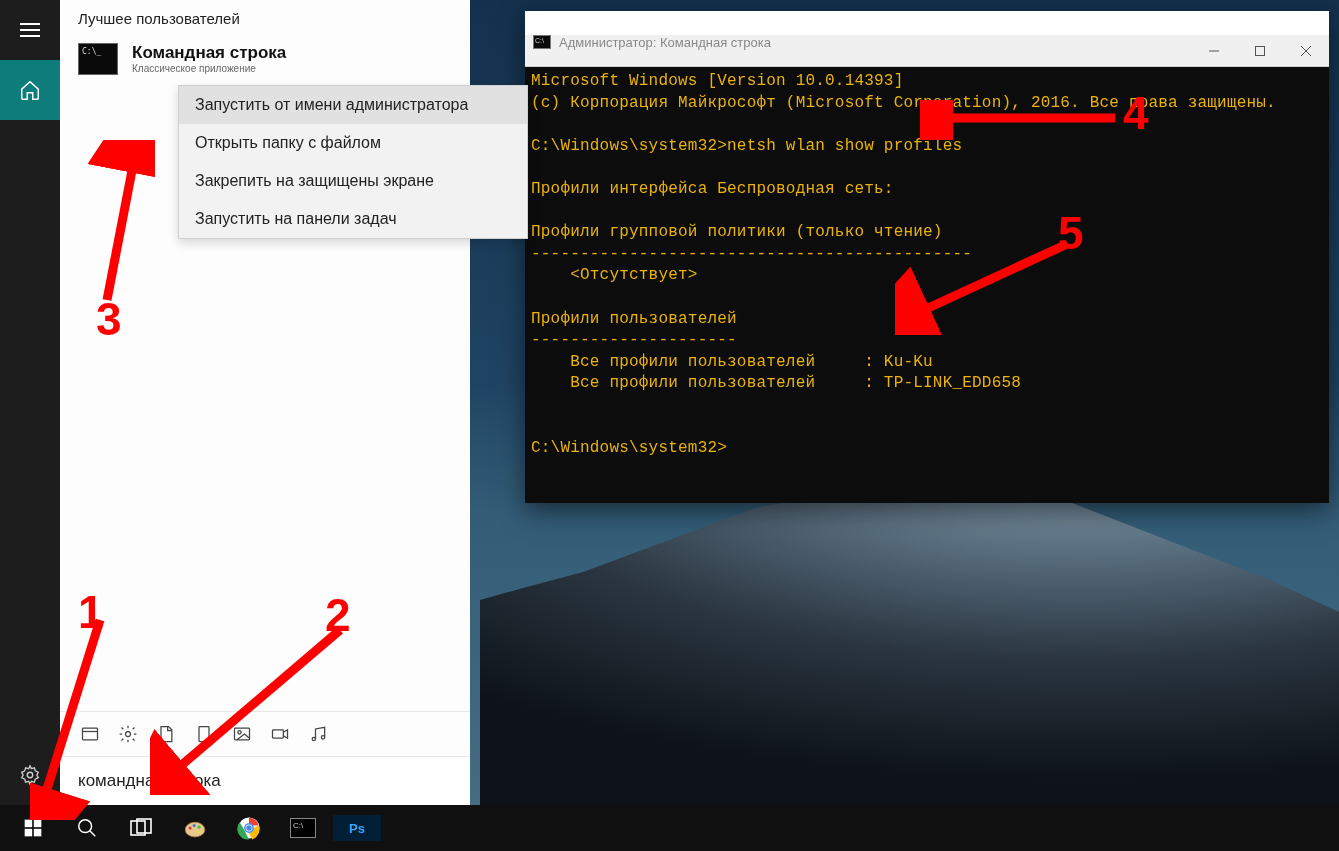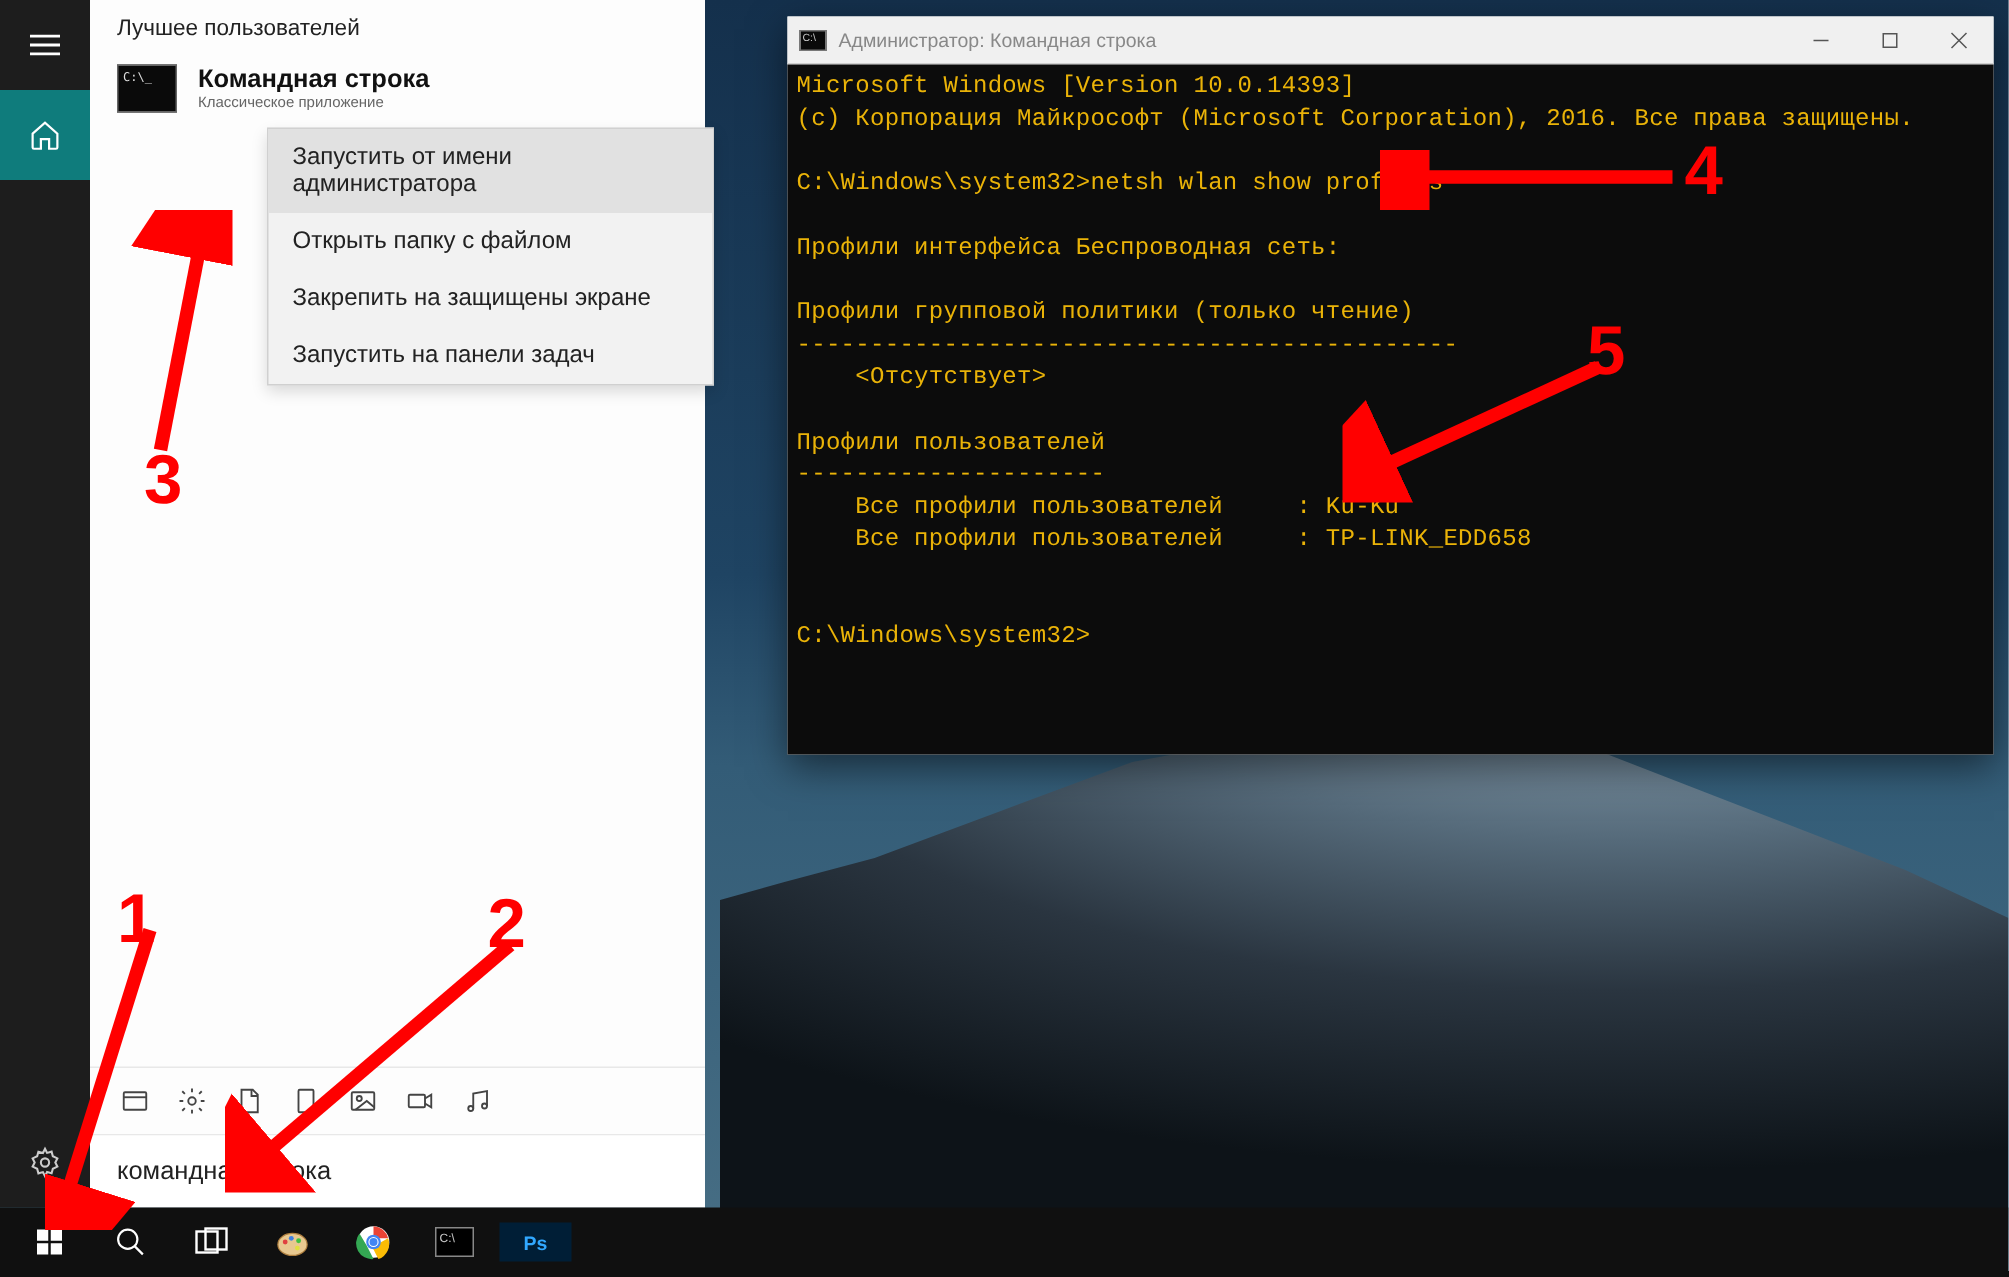--- a/index.html
+++ b/index.html
@@ -40,21 +40,21 @@
 }
 .result-row { display:flex; padding:6px 18px 8px 18px; gap:14px; }
 .result-icon {
   width:40px; height:32px; background:#0a0a0a; border:1px solid #666;
   display:flex; align-items:flex-start; justify-content:flex-start; padding:3px;
   color:#ddd; font-size:8px; font-family:Consolas,monospace;
 }
 .result-texts .title { font-size:17px; font-weight:600; color:#111; }
 .result-texts .subtitle { font-size:10px; color:#666; }
 .context-menu {
-  margin:2px 0 0 118px; width:298px; background:#f2f2f2; border:1px solid #d0d0d0;
+  margin:2px 0 0 118px; width:350px; background:#f2f2f2; border:1px solid #d0d0d0;
   box-shadow:0 4px 10px rgba(0,0,0,.15);
 }
 .context-menu .item {
   padding:10px 16px; font-size:16px; color:#222;
 }
 .context-menu .item.highlight { background:#e1e1e1; }
 .panel-flex { flex:1; }
 .filter-bar {
   display:flex; gap:14px; padding:10px 18px; align-items:center;
   border-top:1px solid #e8e8e8; border-bottom:1px solid #e8e8e8;
@@ -73,22 +73,22 @@
   width:54px; height:46px; display:flex; align-items:center; justify-content:center;
 }
 .cmd-icon-tb { width:26px; height:20px; background:#000; border:1px solid #888; display:flex; align-items:flex-start; padding:2px; color:#ccc; font-size:8px; }
 
 .cmd-window {
   position:absolute; left:525px; top:11px; width:804px; height:492px;
   background:#fff; box-shadow:0 8px 24px rgba(0,0,0,.5);
   z-index:20; display:flex; flex-direction:column;
 }
 .cmd-titlebar {
-  height:32px; background:#f0f0f0; display:flex; align-items:center;
-  border-bottom:1px solid #cfcfcf; padding-left:8px;
+  height:32px; background:#f0f0f0; display:flex; align-items:flex-start;
+  border-bottom:1px solid #cfcfcf; padding-left:8px;margin-top:24px;
 }
 .cmd-titlebar .tb-icon { width:18px; height:14px; background:#0a0a0a; border:1px solid #777; margin-right:8px; color:#ccc; font-size:7px; padding:1px; }
 .cmd-titlebar .title { font-size:13px; color:#888; }
 .cmd-titlebar .flex { flex:1; }
 .cmd-titlebar .btn { width:46px; height:32px; display:flex; align-items:center; justify-content:center; color:#555; }
 .cmd-body {
   flex:1; background:#0c0c0c; color:#eab308; font-family:Consolas,"Courier New",monospace;
   font-size:16px; line-height:1.35; padding:4px 6px; white-space:pre; letter-spacing:0.2px;
 }
 

